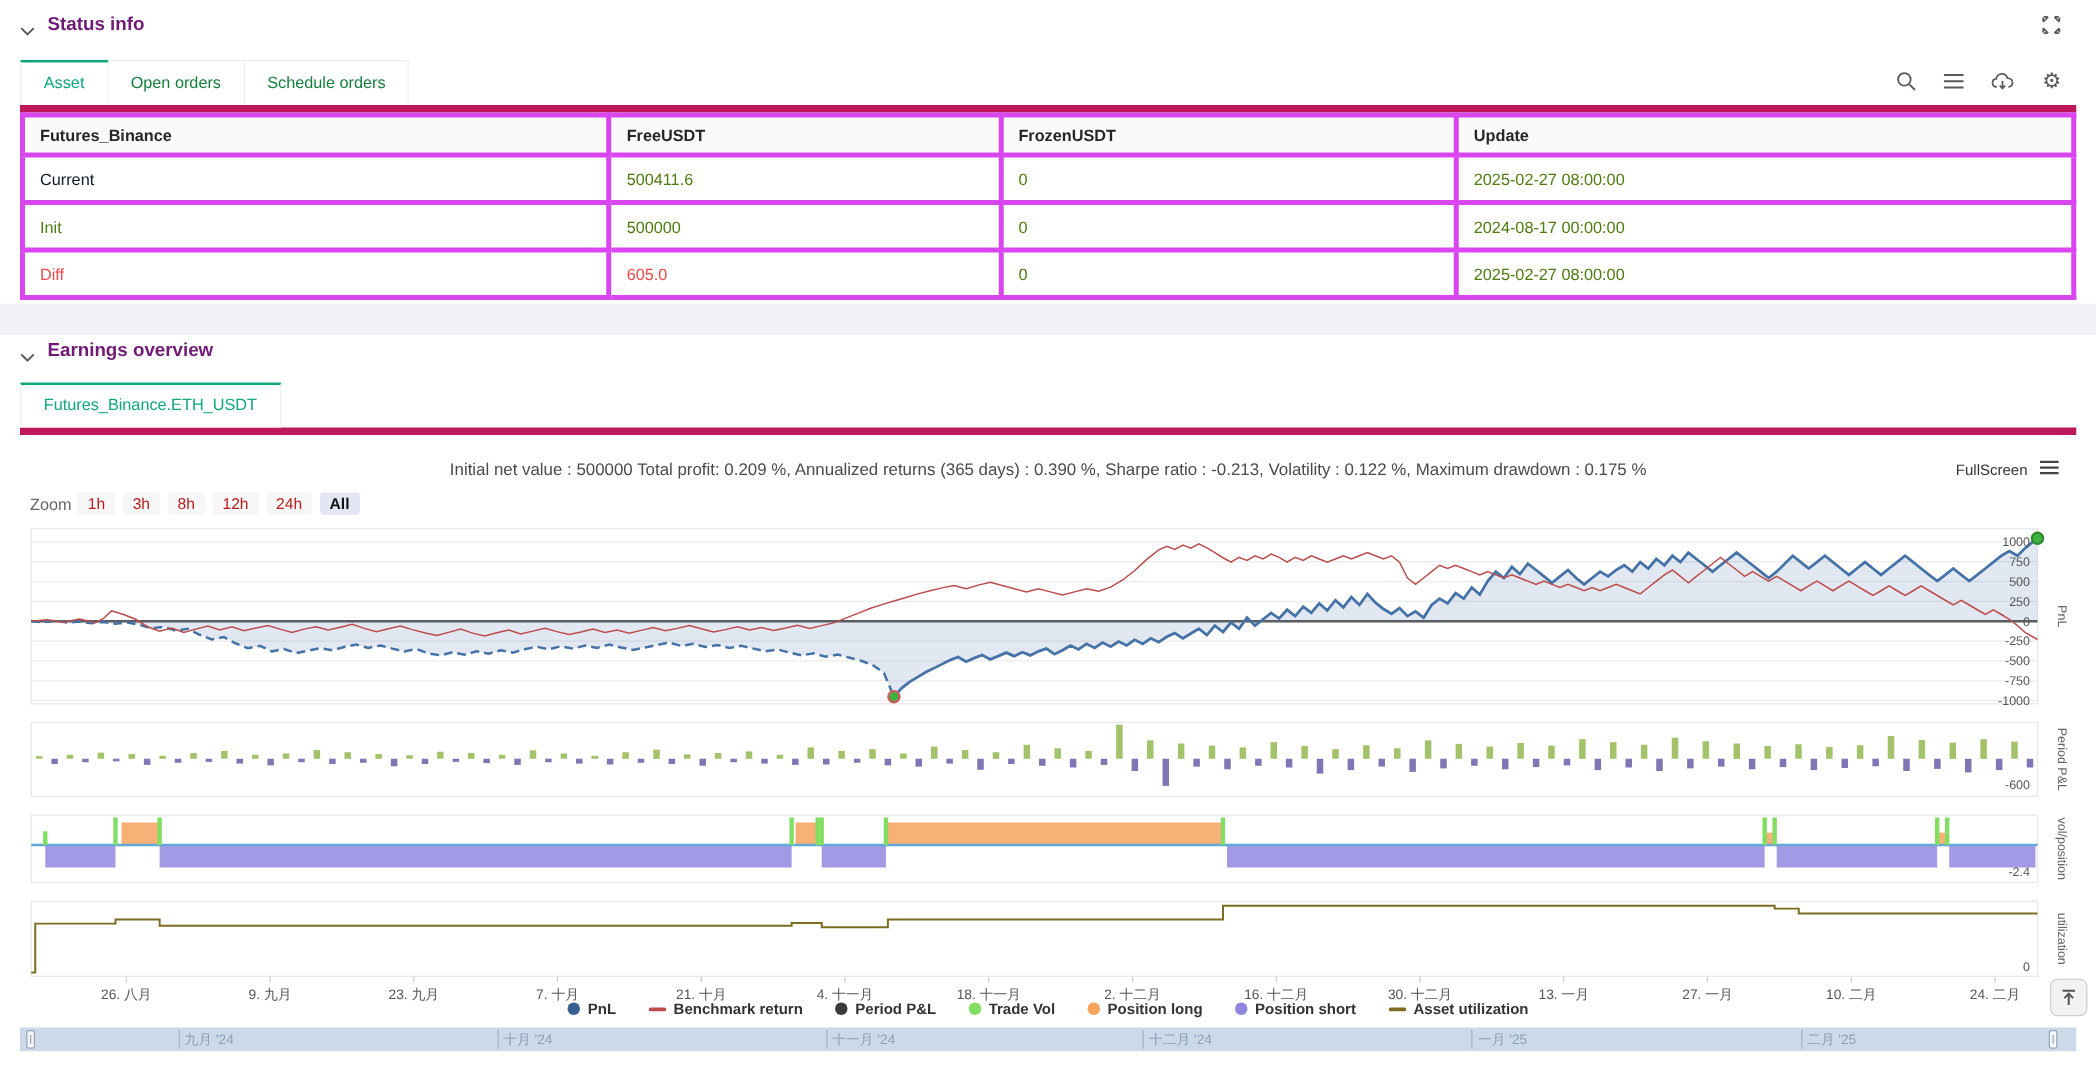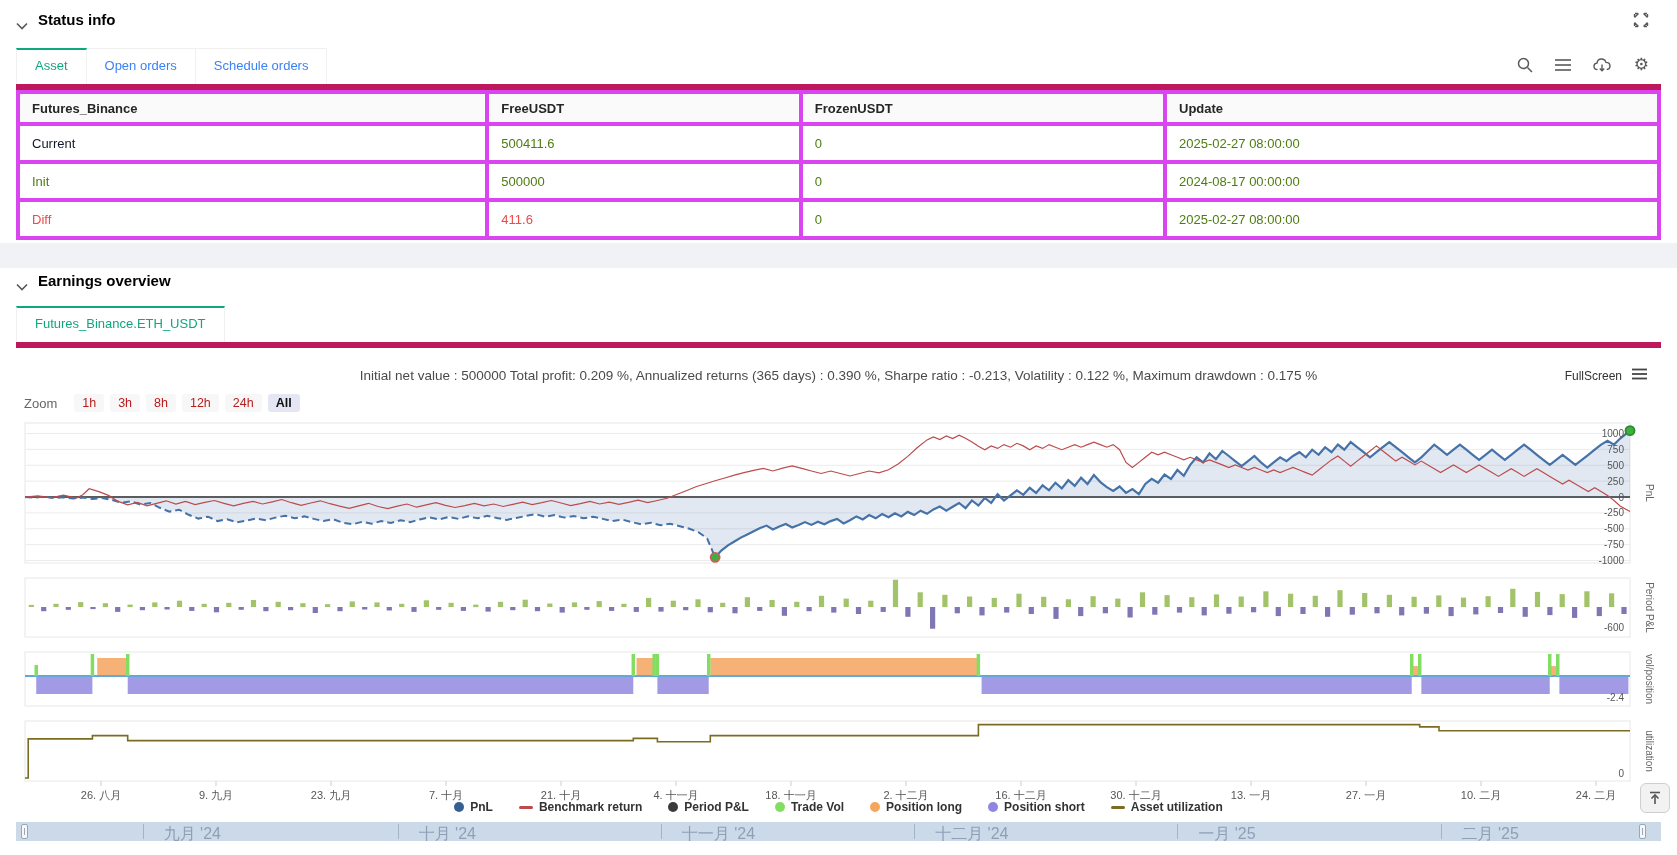--- a/index.html
+++ b/index.html
@@ -1,60 +1,60 @@
 <!DOCTYPE html>
 <html><head>
 <meta charset="utf-8">
 <style>
   html,body{margin:0;padding:0;background:#fff;}
   .page{position:relative;width:1677px;height:855px;background:#fff;overflow:hidden;
         font-family:"Liberation Sans",sans-serif;color:#333;}
   
   .sec-head{position:absolute;left:16px;display:flex;align-items:center;gap:10px;}
-  .sec-title{font-size:15px;font-weight:bold;color:#000000;}
+  .sec-title{font-size:15px;font-weight:bold;color:#701a75;}
   .chev{width:12px;height:8px;display:inline-block;}
   
   .tabbar{position:absolute;left:16px;right:16px;display:flex;align-items:flex-end;border-bottom:6px solid #be185d;height:37px;}
-  .tab{height:36px;line-height:34px;padding:0 18px;font-size:13px;color:#3b82f6;background:#fff;
+  .tab{height:36px;line-height:34px;padding:0 18px;font-size:13px;color:#15803d;background:#fff;
        border:1px solid #f0f0f0;border-bottom:none;cursor:pointer;box-sizing:border-box;margin-right:0;}
   .tab+.tab{border-left:none;}
   .tab.active{color:var(--accent);border-top:2px solid var(--accent);line-height:32px;font-weight:500;}
   
   .icon-row{position:absolute;display:flex;align-items:center;gap:22px;color:#595959;}
   .icon-row svg, .expand-btn svg{display:block;}
   .gear{font-size:17px;line-height:17px;color:#595959;}
   
   .tbl{position:absolute;left:16px;top:90px;width:1645px;border-collapse:collapse;font-size:13px;}
   .tbl th,.tbl td{border:4px solid #d946ef;text-align:left;padding:0 12px;}
   .tbl th{background:#fafafa;height:28px;font-weight:bold;color:#262626;}
   .tbl td{height:34px;color:#4d7c0f;}
   .tbl .c-link{color:#0f172a;}
   .tbl .c-red{color:#f04848;}
   .gap-band{position:absolute;left:0;top:243px;width:1677px;height:25px;background:#f0f2f5;}
   
   .stats{position:absolute;left:0;top:368px;width:100%;text-align:center;font-size:13.5px;color:#4a4a4a;}
   .fullscreen{position:absolute;right:30px;top:368px;display:flex;align-items:center;gap:10px;font-size:12px;color:#333;}
   
-  .zoomrow{position:absolute;left:24px;top:394px;display:flex;align-items:center;gap:17px;font-size:13px;color:#666;}
+  .zoomrow{position:absolute;left:24px;top:394px;display:flex;align-items:center;gap:5px;font-size:13px;color:#666;}
   .zbtn{padding:2px 8px;border-radius:3px;background:#f7f7f7;color:#b91c1c;font-size:12.5px;cursor:pointer;}
   .zbtn.active{background:#e4e7f3;color:#111;font-weight:bold;}
   
   .chart-wrap{position:absolute;left:16px;top:418px;}
   .axv{font:10px "Liberation Sans",sans-serif;fill:#555;}
   .axx{font:11px "Liberation Sans",sans-serif;fill:#555;}
   .axt{font:10px "Liberation Sans",sans-serif;fill:#666;}
   
   .legend{position:absolute;left:0;top:800px;width:100%;display:flex;justify-content:center;gap:26px;align-items:center;}
   .lg-item{display:flex;align-items:center;gap:6px;font-size:12px;font-weight:bold;color:#333;cursor:pointer;}
   .lg-dot{width:10px;height:10px;border-radius:50%;}
   .lg-line{width:14px;height:3px;border-radius:2px;}
   
   .nav{position:absolute;left:16px;top:822px;width:1645px;height:19px;background:#ccd9e8;}
-  .nav-label{position:absolute;top:2px;font-size:16px;color:#8da0b8;border-left:1px solid rgba(90,110,140,0.35);
-             padding-left:20px;height:15px;white-space:nowrap;}
+  .nav-label{position:absolute;top:2px;font-size:11px;color:#8da0b8;border-left:1px solid rgba(90,110,140,0.35);
+             padding-left:4px;height:15px;white-space:nowrap;}
   .nav-handle{position:absolute;top:2px;width:7px;height:15px;background:#f6f7f8;border:1px solid #98a6b8;border-radius:2px;box-sizing:border-box;}
   .nav-handle::after{content:"";position:absolute;left:2px;top:3px;width:1px;height:7px;background:#98a6b8;}
   
   .float-btn{position:absolute;left:1640px;top:783px;width:28px;height:28px;border-radius:6px;background:#f2f2f2;
              border:1px solid #cfcfcf;display:flex;align-items:center;justify-content:center;cursor:pointer;}
 </style>
 </head>
 <body>
 
 <div class="page" style="--accent:#0fa87e;">
@@ -123,21 +123,21 @@
           <td>2025-02-27 08:00:00</td>
         </tr>
         <tr>
           <td>Init</td>
           <td>500000</td>
           <td>0</td>
           <td>2024-08-17 00:00:00</td>
         </tr>
         <tr>
           <td class="c-red">Diff</td>
-          <td class="c-red">411.6</td>
+          <td class="c-red">605.0</td>
           <td>0</td>
           <td>2025-02-27 08:00:00</td>
         </tr>
       </tbody>
   </table>
 
   <div class="gap-band"></div>
 
   <div class="sec-head" style="top:272px;">
     <span class="chev">

